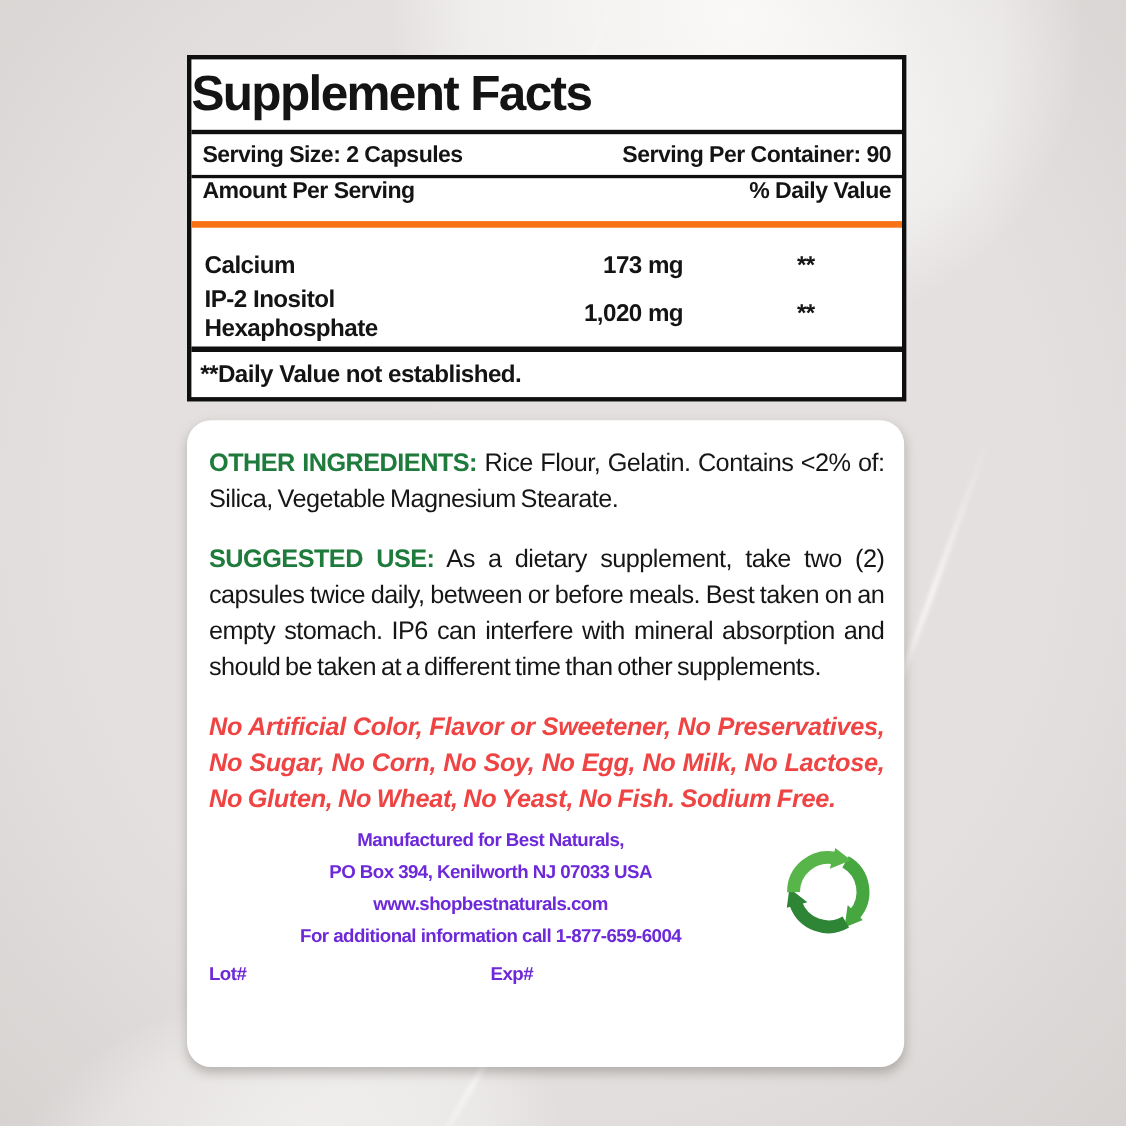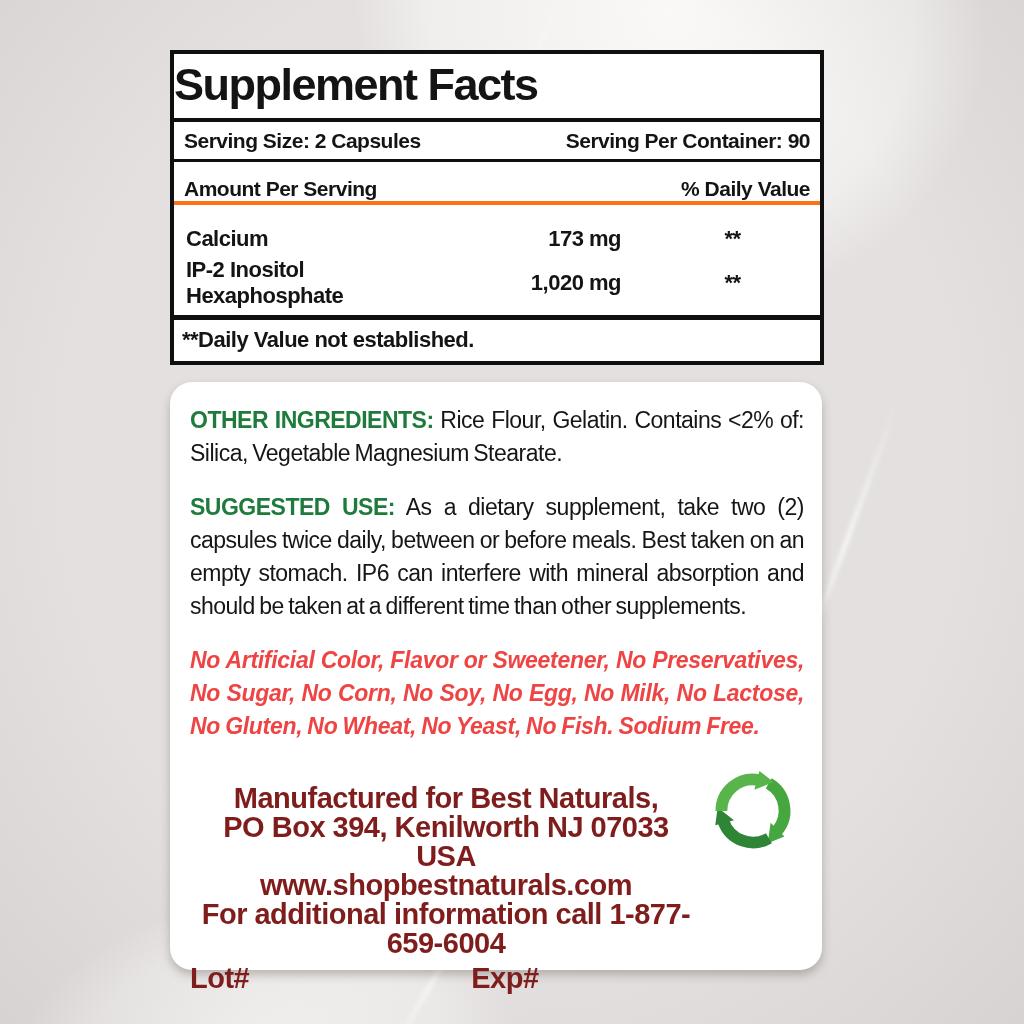--- a/index.html
+++ b/index.html
@@ -33,23 +33,23 @@
     height:64px;line-height:62px;
     font-weight:bold;font-size:45px;letter-spacing:-1.5px;
     border-bottom:4px solid #0f0f0f;
   }
   .facts-serving{
     height:37px;display:flex;justify-content:space-between;align-items:center;
     padding:0 10px;font-weight:bold;font-size:21px;letter-spacing:-0.5px;
     border-bottom:3px solid #0f0f0f;
   }
   .facts-amount{
-    height:39px;display:flex;justify-content:space-between;align-items:flex-end;
+    height:39px;display:flex;justify-content:space-between;align-items:flex-start;
     padding:0 10px;font-weight:bold;font-size:21px;letter-spacing:-0.5px;
-    border-bottom:4px solid #f97316;
+    border-bottom:6px solid #f97316;
   }
   .facts-body{flex:1;padding-top:16px;}
   .nrow{
     display:grid;grid-template-columns:1fr 160px 175px;
     height:36px;align-items:center;padding-left:12px;
     font-weight:bold;font-size:22px;letter-spacing:-0.5px;gap:24px;
   }
   .nrow .amt{text-align:right;}
   .nrow .dv{text-align:center;}
   .facts-foot{
@@ -68,22 +68,22 @@
     margin:0 0 21px;font-size:23px;line-height:33px;text-align:justify;
     letter-spacing:-0.5px;word-spacing:-1.5px;color:#161616;
   }
   .ghead{color:#1e7b3c;font-weight:bold;}
   .claims{
     margin:0 0 6px;font-size:23px;line-height:33px;text-align:justify;
     letter-spacing:-0.3px;word-spacing:-1px;
     color:#ef4444;font-weight:bold;font-style:italic;
   }
   .footer{display:flex;align-items:flex-start;}
-  .f-left{width:512px;text-align:center;font-weight:bold;font-size:29px;
-    line-height:29px;letter-spacing:-0.5px;color:#7f1d1d;margin-top:35px;}
+  .f-left{width:512px;text-align:center;font-weight:bold;font-size:17px;
+    line-height:29px;letter-spacing:-0.5px;color:#6d28d9;}
   .lotrow{display:flex;text-align:right;margin-top:6px;}
   .exp{margin-left:222px;}
   .f-right{flex:1;display:flex;justify-content:flex-end;padding:8px 2px 0 0;}
 </style>
 </head>
 <body>
 
 <div class="swirl swirl-a"></div>
 <div class="swirl swirl-b"></div>
 <div class="streak streak-1"></div>

